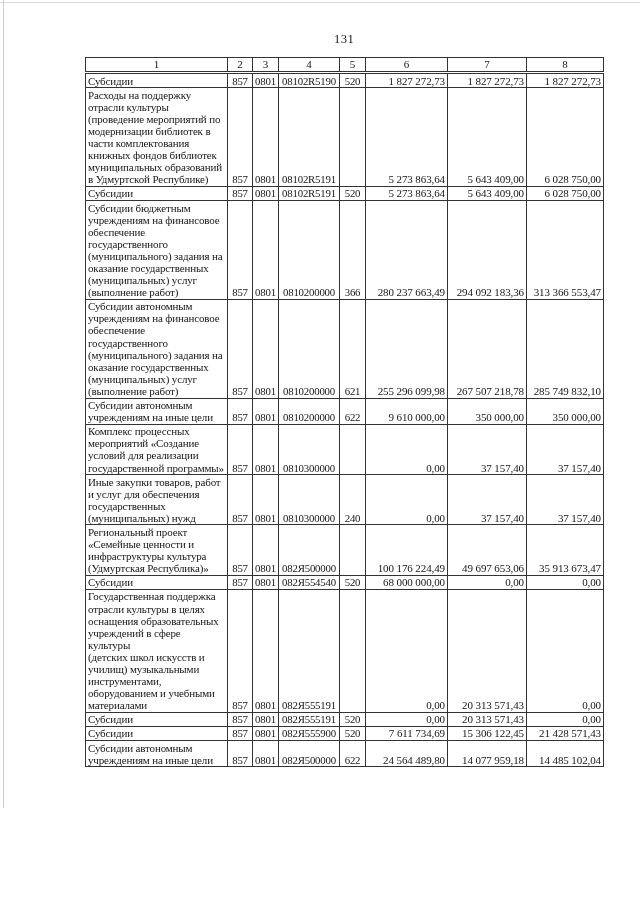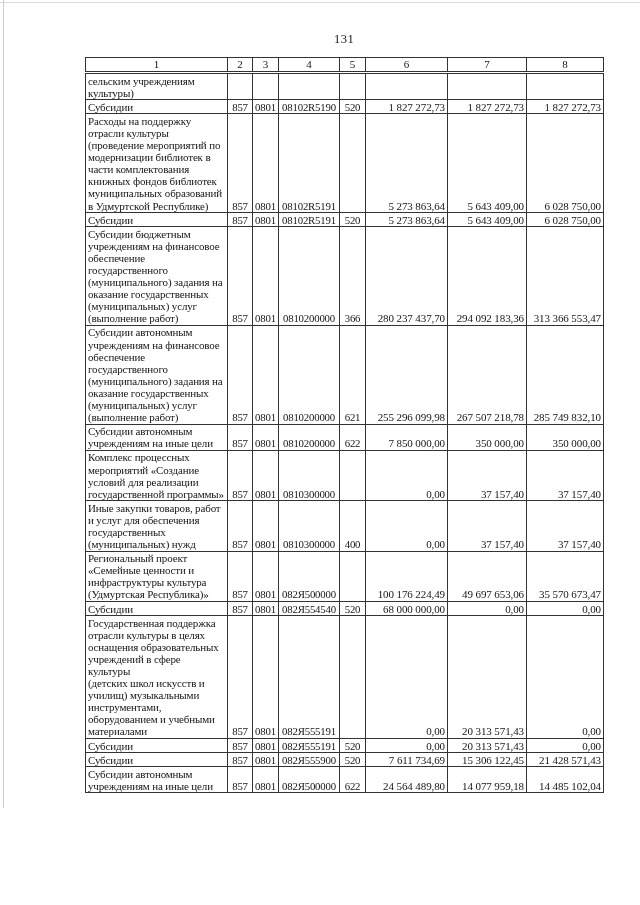--- a/index.html
+++ b/index.html
@@ -107,31 +107,20 @@
           <th>3</th>
           <th>4</th>
           <th>5</th>
           <th>6</th>
           <th>7</th>
           <th>8</th>
         </tr>
     </thead>
     <tbody id="tableBody">
         <tr>
-          <td class="c-name">сельским учреждениям
-культуры)</td>
-          <td class="c-code"></td>
-          <td class="c-code"></td>
-          <td class="c-code"></td>
-          <td class="c-code"></td>
-          <td class="c-num"></td>
-          <td class="c-num"></td>
-          <td class="c-num"></td>
-        </tr>
-        <tr>
           <td class="c-name">Субсидии</td>
           <td class="c-code">857</td>
           <td class="c-code">0801</td>
           <td class="c-code">08102R5190</td>
           <td class="c-code">520</td>
           <td class="c-num">1 827 272,73</td>
           <td class="c-num">1 827 272,73</td>
           <td class="c-num">1 827 272,73</td>
         </tr>
         <tr>
@@ -167,21 +156,21 @@
 обеспечение
 государственного
 (муниципального) задания на
 оказание государственных
 (муниципальных) услуг
 (выполнение работ)</td>
           <td class="c-code">857</td>
           <td class="c-code">0801</td>
           <td class="c-code">0810200000</td>
           <td class="c-code">366</td>
-          <td class="c-num">280 237 437,70</td>
+          <td class="c-num">280 237 663,49</td>
           <td class="c-num">294 092 183,36</td>
           <td class="c-num">313 366 553,47</td>
         </tr>
         <tr>
           <td class="c-name">Субсидии автономным
 учреждениям на финансовое
 обеспечение
 государственного
 (муниципального) задания на
 оказание государственных
@@ -195,21 +184,21 @@
           <td class="c-num">267 507 218,78</td>
           <td class="c-num">285 749 832,10</td>
         </tr>
         <tr>
           <td class="c-name">Субсидии автономным
 учреждениям на иные цели</td>
           <td class="c-code">857</td>
           <td class="c-code">0801</td>
           <td class="c-code">0810200000</td>
           <td class="c-code">622</td>
-          <td class="c-num">7 850 000,00</td>
+          <td class="c-num">9 610 000,00</td>
           <td class="c-num">350 000,00</td>
           <td class="c-num">350 000,00</td>
         </tr>
         <tr>
           <td class="c-name">Комплекс процессных
 мероприятий «Создание
 условий для реализации
 государственной программы»</td>
           <td class="c-code">857</td>
           <td class="c-code">0801</td>
@@ -220,37 +209,37 @@
           <td class="c-num">37 157,40</td>
         </tr>
         <tr>
           <td class="c-name">Иные закупки товаров, работ
 и услуг для обеспечения
 государственных
 (муниципальных) нужд</td>
           <td class="c-code">857</td>
           <td class="c-code">0801</td>
           <td class="c-code">0810300000</td>
-          <td class="c-code">400</td>
+          <td class="c-code">240</td>
           <td class="c-num">0,00</td>
           <td class="c-num">37 157,40</td>
           <td class="c-num">37 157,40</td>
         </tr>
         <tr>
           <td class="c-name">Региональный проект
 «Семейные ценности и
 инфраструктуры культура
 (Удмуртская Республика)»</td>
           <td class="c-code">857</td>
           <td class="c-code">0801</td>
           <td class="c-code">082Я500000</td>
           <td class="c-code"></td>
           <td class="c-num">100 176 224,49</td>
           <td class="c-num">49 697 653,06</td>
-          <td class="c-num">35 570 673,47</td>
+          <td class="c-num">35 913 673,47</td>
         </tr>
         <tr>
           <td class="c-name">Субсидии</td>
           <td class="c-code">857</td>
           <td class="c-code">0801</td>
           <td class="c-code">082Я554540</td>
           <td class="c-code">520</td>
           <td class="c-num">68 000 000,00</td>
           <td class="c-num">0,00</td>
           <td class="c-num">0,00</td>

